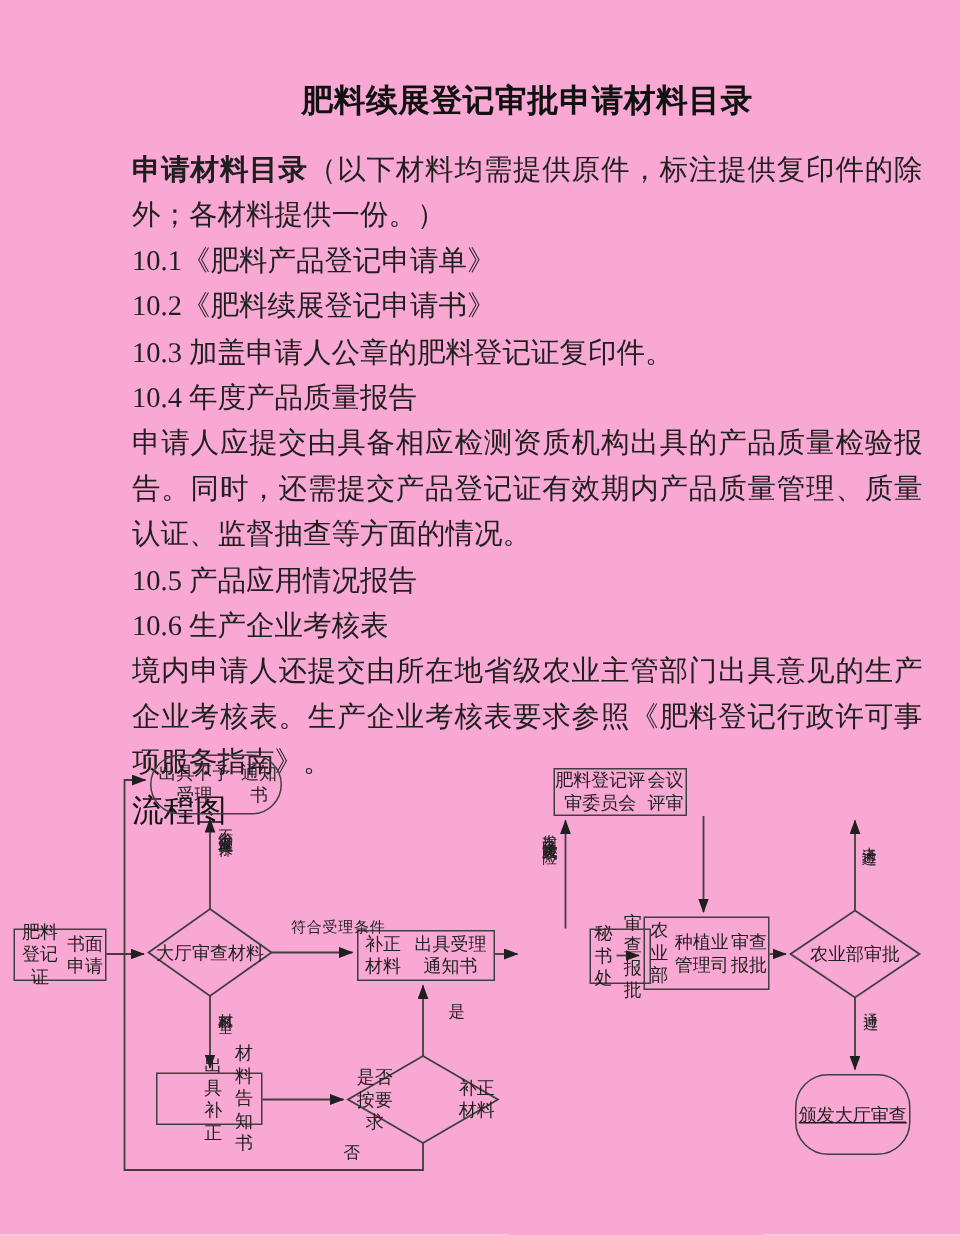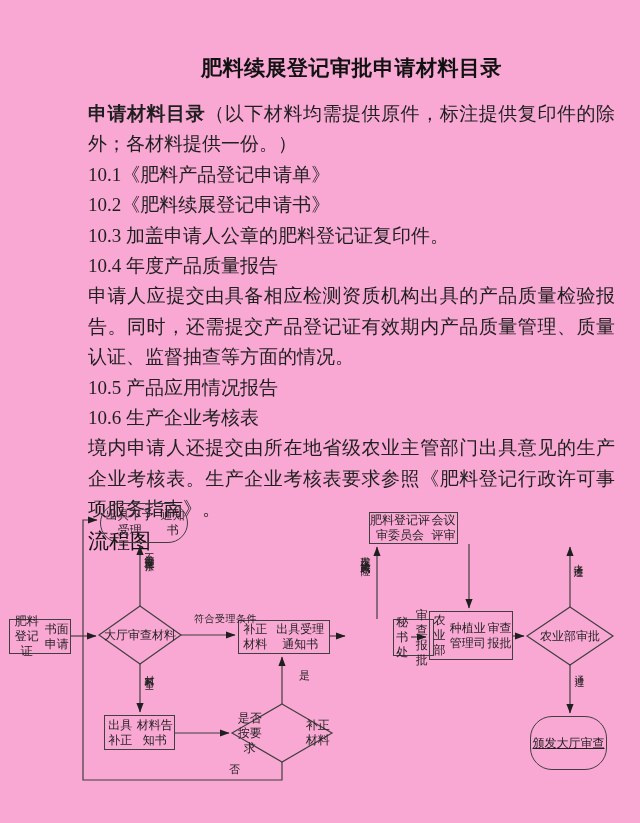--- a/index.html
+++ b/index.html
@@ -82,21 +82,21 @@
       <span>书面申请</span>
     </div>
     <div class="node" style="left:99px;top:607px;width:82px;height:56px;">
       <span>大厅审查</span>
       <span>材料</span>
     </div>
     <div class="node rect" style="left:238px;top:620px;width:92px;height:34px;">
       <span>补正材料</span>
       <span>出具受理通知书</span>
     </div>
-    <div class="node rect" style="left:104px;top:715px;width:71px;height:35px;">
+    <div class="node rect" style="left:104px;top:715px;width:71px;height:35px;padding-left:28px;">
       <span>出具补正</span>
       <span>材料告知书</span>
     </div>
     <div class="node" style="left:232px;top:705px;width:100px;height:56px;gap:36px;">
       <span>是否按要求</span>
       <span>补正材料</span>
     </div>
     <div class="node rect" style="left:369px;top:512px;width:89px;height:32px;">
       <span>肥料登记评审委员会</span>
       <span>会议评审</span>

